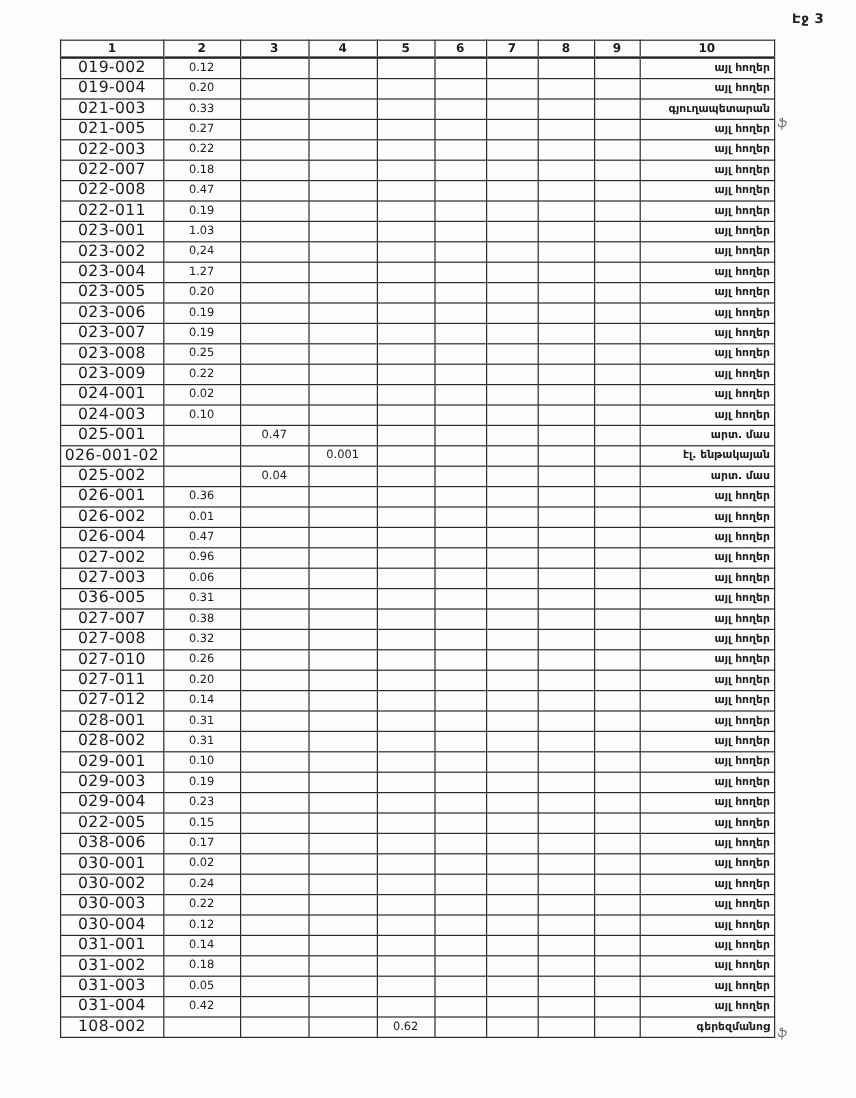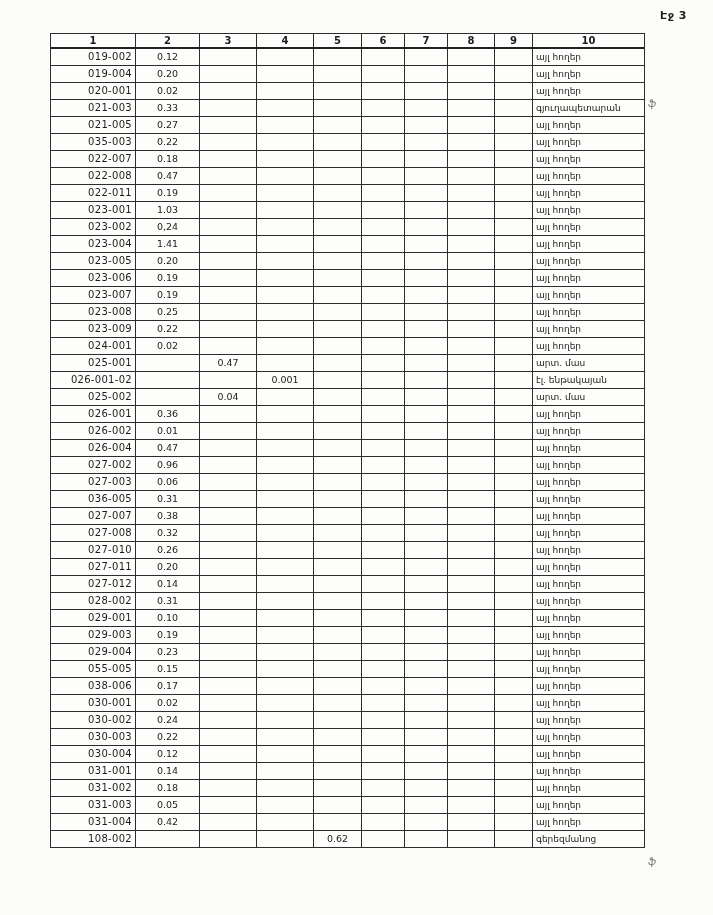--- a/index.html
+++ b/index.html
@@ -38,24 +38,24 @@
     font-size:10px;
     font-weight:bold;
     text-align:center;
     border-bottom:2px solid #222;
   }
   .scan-table td {
     height:16px;
     font-size:9.5px;
     line-height:16px;
   }
-  td.c1 { text-align:right; font-size:10px; letter-spacing:0.3px; }
+  td.c1 { text-align:center; font-size:13px; letter-spacing:0.3px; }
   td.c2, td.c3, td.c4, td.c5,
   td.c6, td.c7, td.c8, td.c9 { text-align:center; }
-  td.c10 { text-align:left; font-size:9px; }
+  td.c10 { text-align:right; font-size:9px;font-weight:bold; }
   .margin-mark {
     position:absolute;
     font-size:10px;
     color:#6a6a6a;
     font-style:italic;
     transform:rotate(-8deg);
   }
   .mark-1 { top:98px; left:648px; }
   .mark-2 { top:856px; left:648px; }
 </style>
@@ -110,32 +110,20 @@
         <td class="c3"></td>
         <td class="c4"></td>
         <td class="c5"></td>
         <td class="c6"></td>
         <td class="c7"></td>
         <td class="c8"></td>
         <td class="c9"></td>
         <td class="c10">այլ հողեր</td>
       </tr>
       <tr>
-        <td class="c1">020-001</td>
-        <td class="c2">0.02</td>
-        <td class="c3"></td>
-        <td class="c4"></td>
-        <td class="c5"></td>
-        <td class="c6"></td>
-        <td class="c7"></td>
-        <td class="c8"></td>
-        <td class="c9"></td>
-        <td class="c10">այլ հողեր</td>
-      </tr>
-      <tr>
         <td class="c1">021-003</td>
         <td class="c2">0.33</td>
         <td class="c3"></td>
         <td class="c4"></td>
         <td class="c5"></td>
         <td class="c6"></td>
         <td class="c7"></td>
         <td class="c8"></td>
         <td class="c9"></td>
         <td class="c10">գյուղապետարան</td>
@@ -146,21 +134,21 @@
         <td class="c3"></td>
         <td class="c4"></td>
         <td class="c5"></td>
         <td class="c6"></td>
         <td class="c7"></td>
         <td class="c8"></td>
         <td class="c9"></td>
         <td class="c10">այլ հողեր</td>
       </tr>
       <tr>
-        <td class="c1">035-003</td>
+        <td class="c1">022-003</td>
         <td class="c2">0.22</td>
         <td class="c3"></td>
         <td class="c4"></td>
         <td class="c5"></td>
         <td class="c6"></td>
         <td class="c7"></td>
         <td class="c8"></td>
         <td class="c9"></td>
         <td class="c10">այլ հողեր</td>
       </tr>
@@ -219,21 +207,21 @@
         <td class="c4"></td>
         <td class="c5"></td>
         <td class="c6"></td>
         <td class="c7"></td>
         <td class="c8"></td>
         <td class="c9"></td>
         <td class="c10">այլ հողեր</td>
       </tr>
       <tr>
         <td class="c1">023-004</td>
-        <td class="c2">1.41</td>
+        <td class="c2">1.27</td>
         <td class="c3"></td>
         <td class="c4"></td>
         <td class="c5"></td>
         <td class="c6"></td>
         <td class="c7"></td>
         <td class="c8"></td>
         <td class="c9"></td>
         <td class="c10">այլ հողեր</td>
       </tr>
       <tr>
@@ -292,20 +280,32 @@
         <td class="c5"></td>
         <td class="c6"></td>
         <td class="c7"></td>
         <td class="c8"></td>
         <td class="c9"></td>
         <td class="c10">այլ հողեր</td>
       </tr>
       <tr>
         <td class="c1">024-001</td>
         <td class="c2">0.02</td>
+        <td class="c3"></td>
+        <td class="c4"></td>
+        <td class="c5"></td>
+        <td class="c6"></td>
+        <td class="c7"></td>
+        <td class="c8"></td>
+        <td class="c9"></td>
+        <td class="c10">այլ հողեր</td>
+      </tr>
+      <tr>
+        <td class="c1">024-003</td>
+        <td class="c2">0.10</td>
         <td class="c3"></td>
         <td class="c4"></td>
         <td class="c5"></td>
         <td class="c6"></td>
         <td class="c7"></td>
         <td class="c8"></td>
         <td class="c9"></td>
         <td class="c10">այլ հողեր</td>
       </tr>
       <tr>
@@ -470,20 +470,32 @@
         <td class="c3"></td>
         <td class="c4"></td>
         <td class="c5"></td>
         <td class="c6"></td>
         <td class="c7"></td>
         <td class="c8"></td>
         <td class="c9"></td>
         <td class="c10">այլ հողեր</td>
       </tr>
       <tr>
+        <td class="c1">028-001</td>
+        <td class="c2">0.31</td>
+        <td class="c3"></td>
+        <td class="c4"></td>
+        <td class="c5"></td>
+        <td class="c6"></td>
+        <td class="c7"></td>
+        <td class="c8"></td>
+        <td class="c9"></td>
+        <td class="c10">այլ հողեր</td>
+      </tr>
+      <tr>
         <td class="c1">028-002</td>
         <td class="c2">0.31</td>
         <td class="c3"></td>
         <td class="c4"></td>
         <td class="c5"></td>
         <td class="c6"></td>
         <td class="c7"></td>
         <td class="c8"></td>
         <td class="c9"></td>
         <td class="c10">այլ հողեր</td>
@@ -518,21 +530,21 @@
         <td class="c3"></td>
         <td class="c4"></td>
         <td class="c5"></td>
         <td class="c6"></td>
         <td class="c7"></td>
         <td class="c8"></td>
         <td class="c9"></td>
         <td class="c10">այլ հողեր</td>
       </tr>
       <tr>
-        <td class="c1">055-005</td>
+        <td class="c1">022-005</td>
         <td class="c2">0.15</td>
         <td class="c3"></td>
         <td class="c4"></td>
         <td class="c5"></td>
         <td class="c6"></td>
         <td class="c7"></td>
         <td class="c8"></td>
         <td class="c9"></td>
         <td class="c10">այլ հողեր</td>
       </tr>

